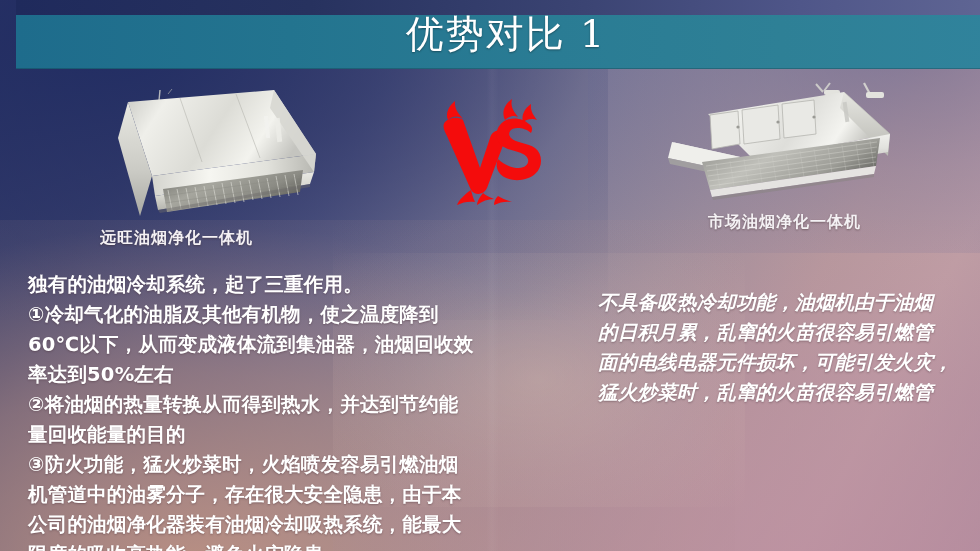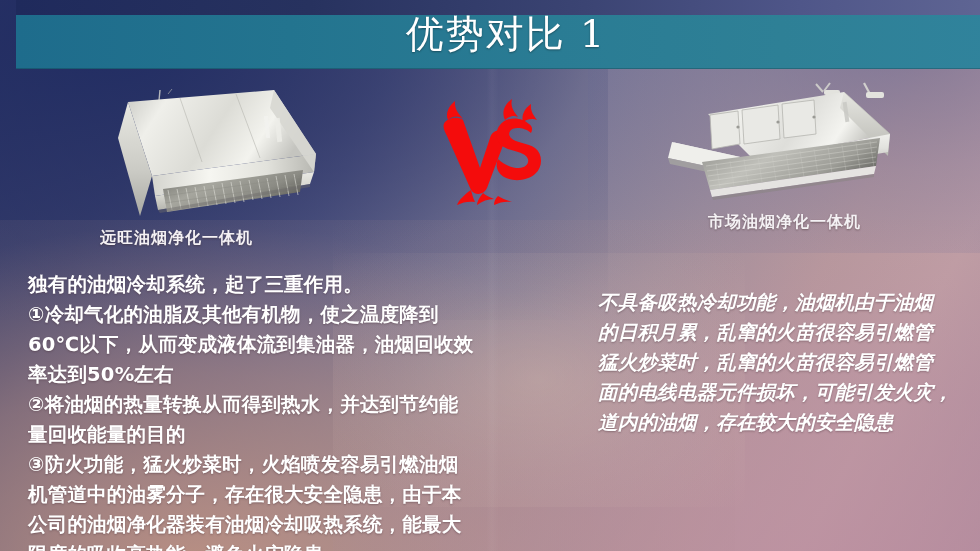--- a/index.html
+++ b/index.html
@@ -417,15 +417,15 @@
       <polygon points="54,115 216,92 216,95 55,118" fill="#87847f" opacity="0.5"></polygon>
 
       <path d="M186,10 L232,52" stroke="#b9b9b4" stroke-width="0.8" fill="none" opacity="0.8"></path>
     </svg>
   </div>
 
   <div class="caption caption-left">远旺油烟净化一体机</div>
   <div class="caption caption-right">市场油烟净化一体机</div>
 
   <div class="body-col body-left"><span class="ln">独有的油烟冷却系统，起了三重作用。</span><span class="ln">①冷却气化的油脂及其他有机物，使之温度降到</span><span class="ln">60℃以下，从而变成液体流到集油器，油烟回收效</span><span class="ln">率达到50%左右</span><span class="ln">②将油烟的热量转换从而得到热水，并达到节约能</span><span class="ln">量回收能量的目的</span><span class="ln">③防火功能，猛火炒菜时，火焰喷发容易引燃油烟</span><span class="ln">机管道中的油雾分子，存在很大安全隐患，由于本</span><span class="ln">公司的油烟净化器装有油烟冷却吸热系统，能最大</span><span class="ln">限度的吸收高热能，避免火灾隐患</span></div>
-  <div class="body-col body-right"><span class="ln">不具备吸热冷却功能，油烟机由于油烟</span><span class="ln">的日积月累，乱窜的火苗很容易引燃管</span><span class="ln">猛火炒菜时，乱窜的火苗很容易引燃管</span><span class="ln">面的电线电器元件损坏，可能引发火灾，</span><span class="ln">道内的油烟，存在较大的安全隐患</span></div>
+  <div class="body-col body-right"><span class="ln">不具备吸热冷却功能，油烟机由于油烟</span><span class="ln">的日积月累，乱窜的火苗很容易引燃管</span><span class="ln">面的电线电器元件损坏，可能引发火灾，</span><span class="ln">猛火炒菜时，乱窜的火苗很容易引燃管</span></div>
 
 </div>
 
 </body></html>

